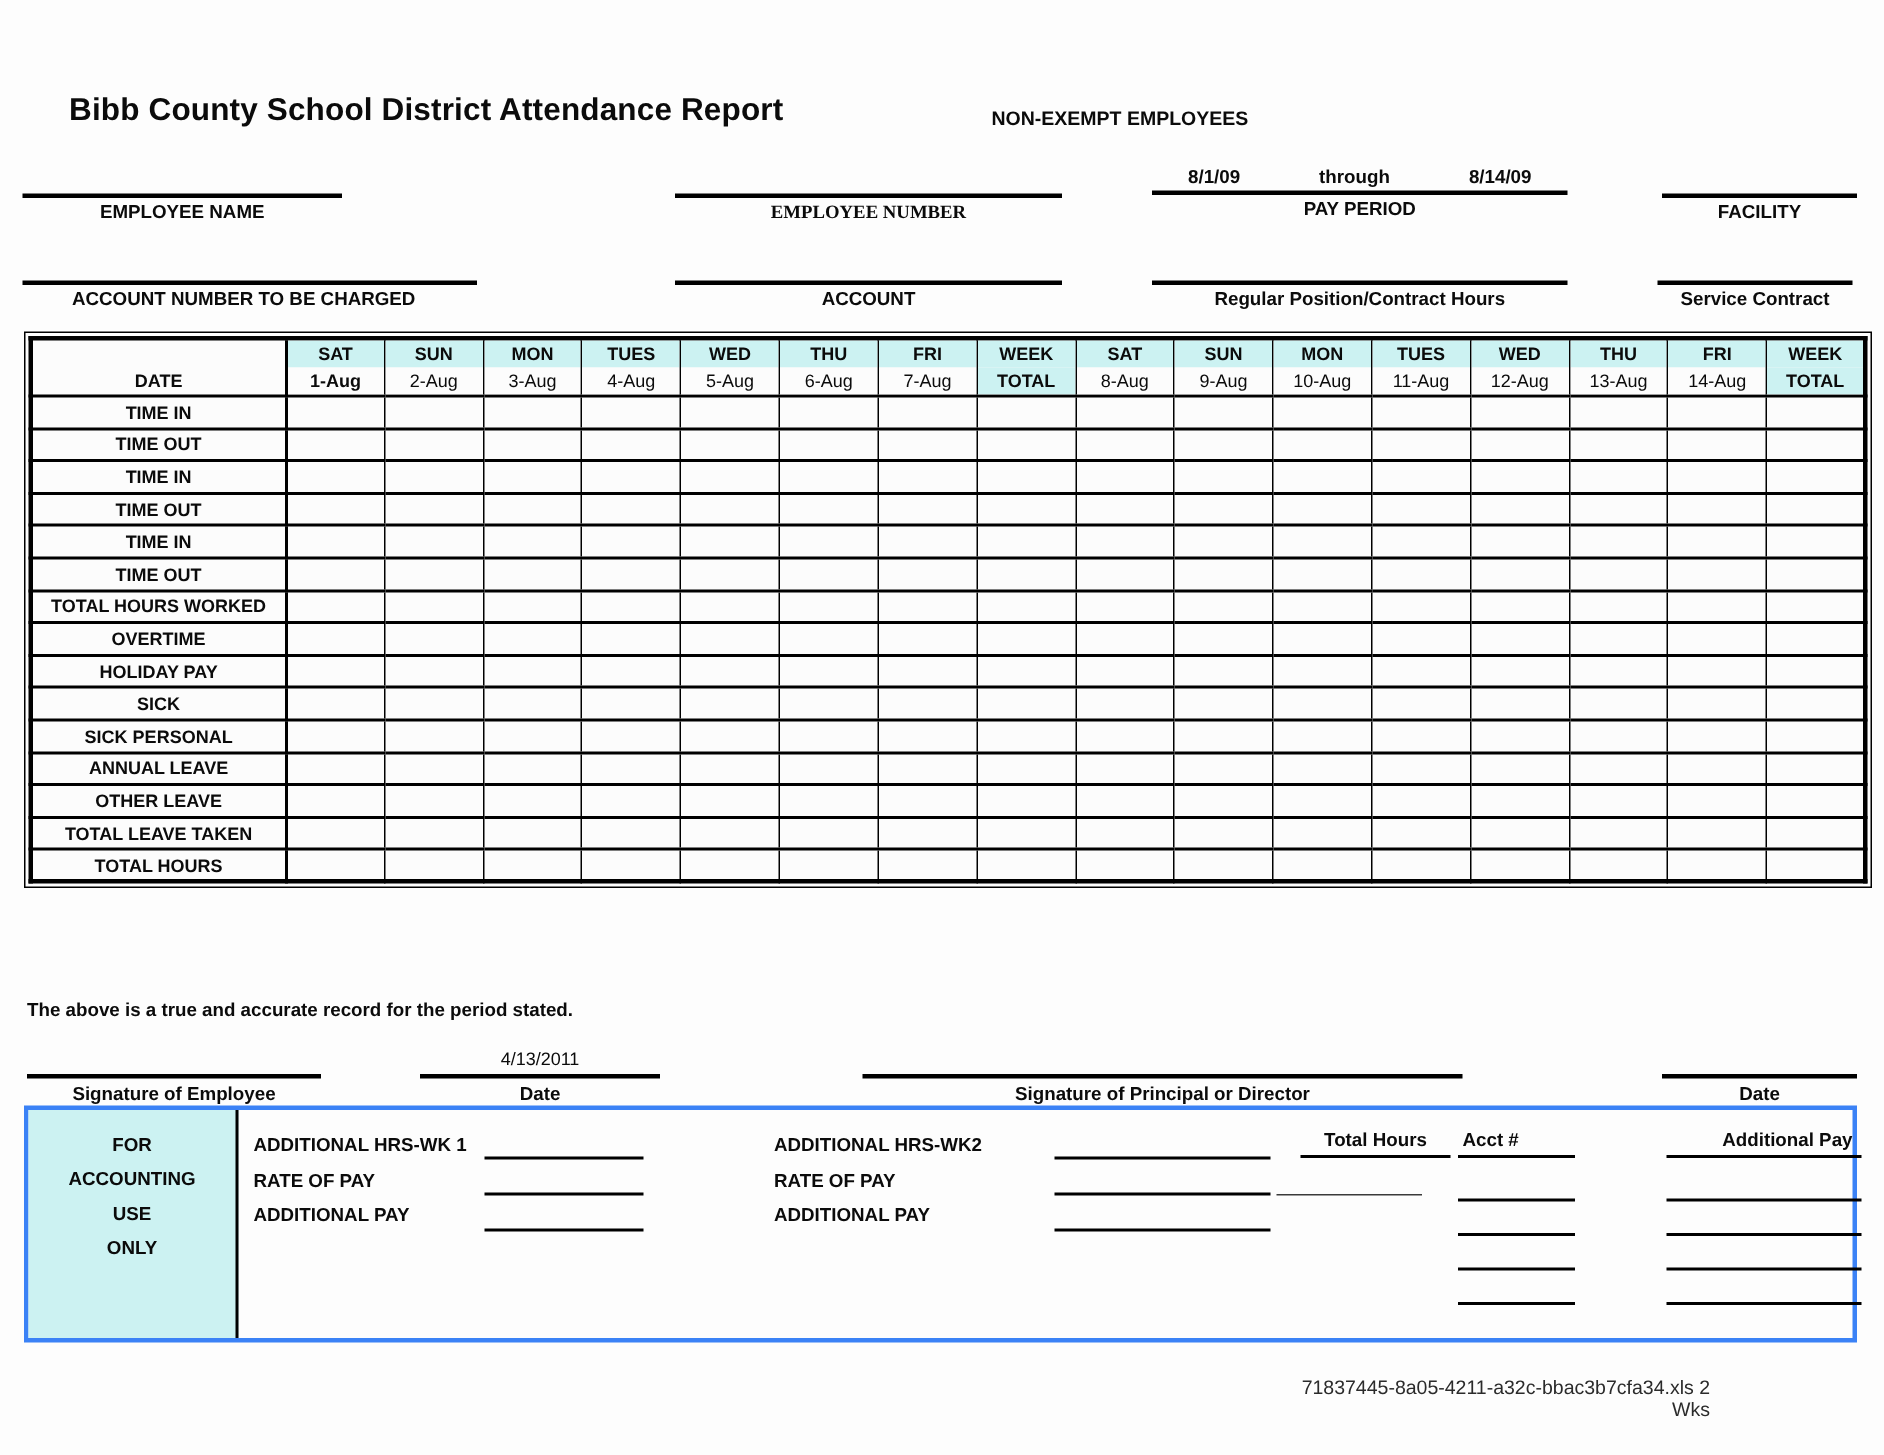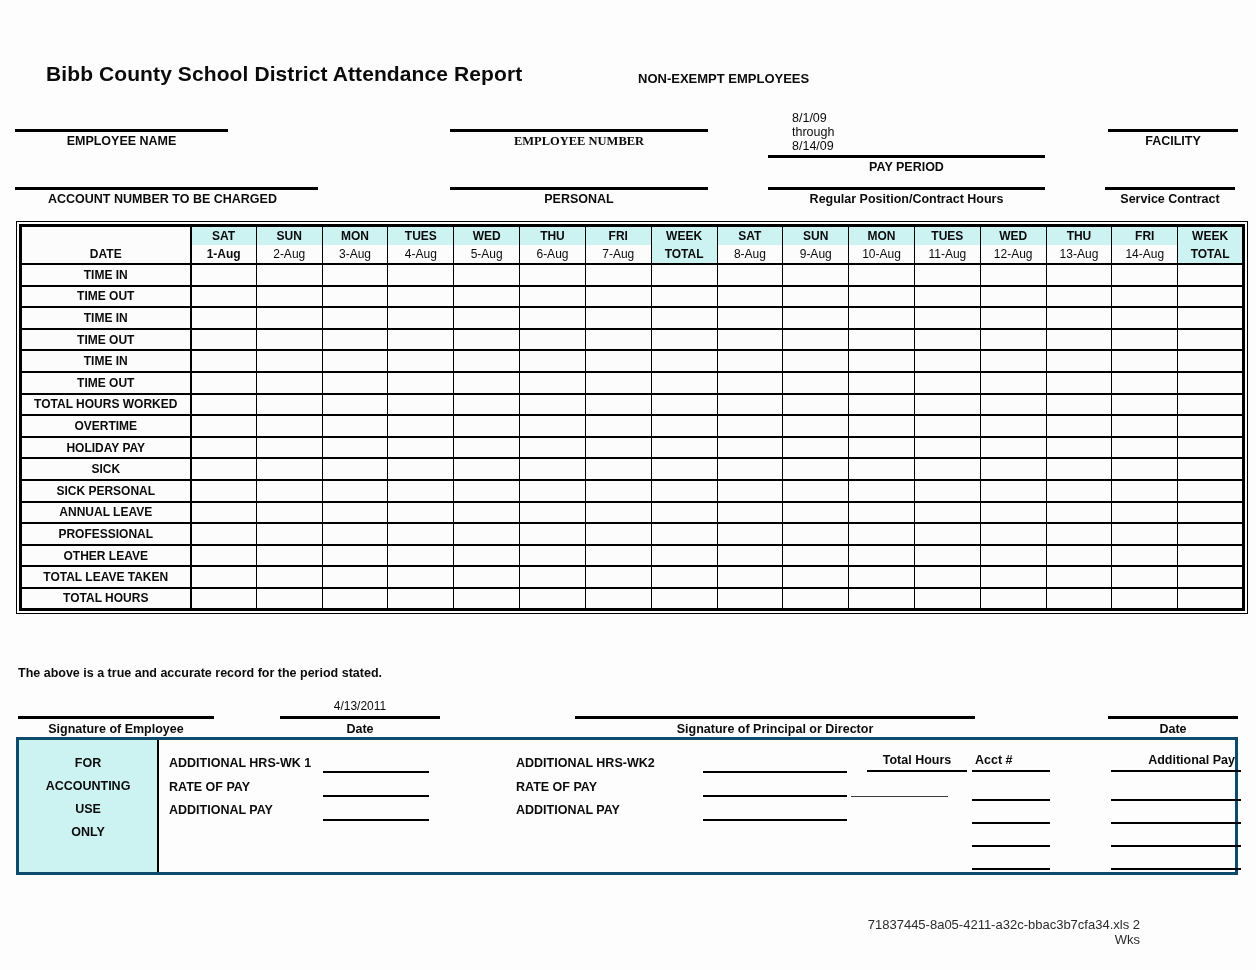--- a/index.html
+++ b/index.html
@@ -21,21 +21,21 @@
   
   .field { position: absolute; }
   .field .fline { border-top: 3px solid #000; width: 100%; height: 0; }
   .field .fcap {
     font-size: 12.5px; font-weight: bold; text-align: center;
     padding-top: 2px; white-space: nowrap;
   }
   .field .fcap.left { text-align: left; padding-left: 33px; }
   .pp-values {
     display: flex; justify-content: space-between;
-    font-size: 12.5px; font-weight: normal; padding: 0 24px 2px 24px; flex-direction: column;
+    font-size: 12.5px; font-weight: bold; padding: 0 24px 2px 24px;
   }
 
   
   .tbl-wrap {
     position: absolute; left: 16px; top: 221px; width: 1232px;
     border: 1.5px solid #000; padding: 2px; background: #fdfdfd;
   }
   table.sheet {
     border-collapse: collapse; table-layout: fixed; width: 100%;
     border: 3px solid #000;
@@ -66,22 +66,22 @@
 
   
   .statement { font-size: 12.5px; font-weight: bold; }
   .sig { position: absolute; }
   .sig .sline { border-top: 3px solid #000; width: 100%; height: 0; }
   .sig .scap { font-size: 12.5px; font-weight: bold; text-align: center; padding-top: 3px; }
   .sig .sval { font-size: 12px; text-align: center; padding-bottom: 3px; }
 
   
   .acct-box {
-    position: absolute; left: 16px; top: 737px; width: 1222px; height: 138px;
-    border: 3px solid #0c4a6e; background: #fdfdfd;
+    position: absolute; left: 16px; top: 737px; width: 1222px; height: 158px;
+    border: 3px solid #3b82f6; background: #fdfdfd;
   }
   .acct-side {
     position: absolute; left: 0; top: 0; bottom: 0; width: 140px;
     background: var(--hl); border-right: 2.5px solid #000;
     display: flex; flex-direction: column; align-items: center;
     padding-top: 12px; font-size: 12.5px; font-weight: bold; line-height: 23px;
   }
   .acct-lbl { position: absolute; font-size: 12.5px; font-weight: bold; white-space: nowrap; }
   .acct-line { position: absolute; height: 0; border-bottom: 2.5px solid #000; }
   .acct-thin { position: absolute; height: 0; border-bottom: 1.3px solid #3a3a3a; }
@@ -89,21 +89,21 @@
     position: absolute; font-size: 12.5px; font-weight: bold;
     border-bottom: 2.5px solid #000; padding-bottom: 3px;
   }
 
   .footer-txt { font-size: 13px; color: #2b2b2b; text-align: right; }
 </style>
 </head>
 <body>
 
 <div class="abs doc-title" style="left:46px; top:62px;">Bibb County School District Attendance Report</div>
-<div class="abs doc-subtitle" style="left:617px; top:71px;padding-left:21px;">NON-EXEMPT EMPLOYEES</div>
+<div class="abs doc-subtitle" style="left:640px; top:71px;padding-left:21px;">NON-EXEMPT EMPLOYEES</div>
 
 <div class="field" style="left:15px; top:129px; width:213px;">
   <div class="fline"></div>
   <div class="fcap">EMPLOYEE NAME</div>
 </div>
 
 <div class="field" style="left:450px; top:129px; width:258px;font-family:Liberation Serif, serif;">
   <div class="fline"></div>
   <div class="fcap">EMPLOYEE NUMBER</div>
 </div>
@@ -123,21 +123,21 @@
   <div class="fcap">FACILITY</div>
 </div>
 
 <div class="field" style="left:15px; top:187px; width:303px;">
   <div class="fline"></div>
   <div class="fcap left">ACCOUNT NUMBER TO BE CHARGED</div>
 </div>
 
 <div class="field" style="left:450px; top:187px; width:258px;">
   <div class="fline"></div>
-  <div class="fcap">PERSONAL</div>
+  <div class="fcap">ACCOUNT</div>
 </div>
 
 <div class="field" style="left:768px; top:187px; width:277px;">
   <div class="fline"></div>
   <div class="fcap">Regular Position/Contract Hours</div>
 </div>
 
 <div class="field" style="left:1105px; top:187px; width:130px;">
   <div class="fline"></div>
   <div class="fcap">Service Contract</div>
@@ -474,39 +474,20 @@
           <td></td>
           <td></td>
           <td></td>
           <td></td>
           <td></td>
           <td></td>
           <td class="hl"></td>
         </tr>
         <tr>
           <td class="label-col">ANNUAL LEAVE</td>
-          <td></td>
-          <td></td>
-          <td></td>
-          <td></td>
-          <td></td>
-          <td></td>
-          <td></td>
-          <td class="hl"></td>
-          <td></td>
-          <td></td>
-          <td></td>
-          <td></td>
-          <td></td>
-          <td></td>
-          <td></td>
-          <td class="hl"></td>
-        </tr>
-        <tr>
-          <td class="label-col">PROFESSIONAL</td>
           <td></td>
           <td></td>
           <td></td>
           <td></td>
           <td></td>
           <td></td>
           <td></td>
           <td class="hl"></td>
           <td></td>
           <td></td>

